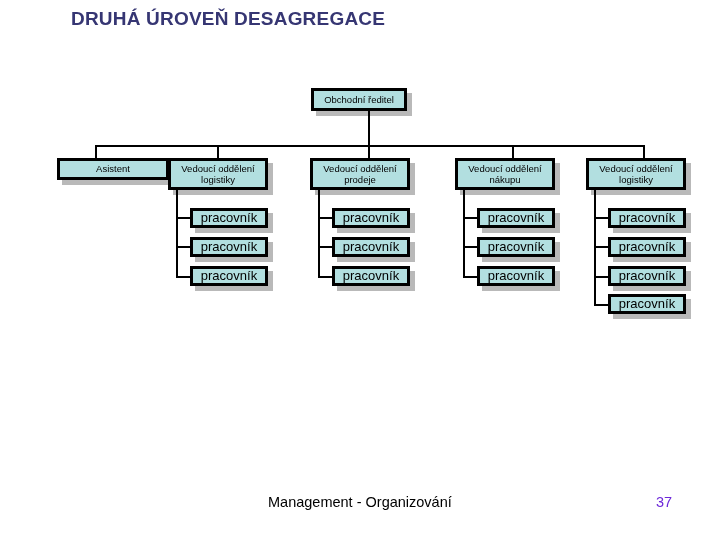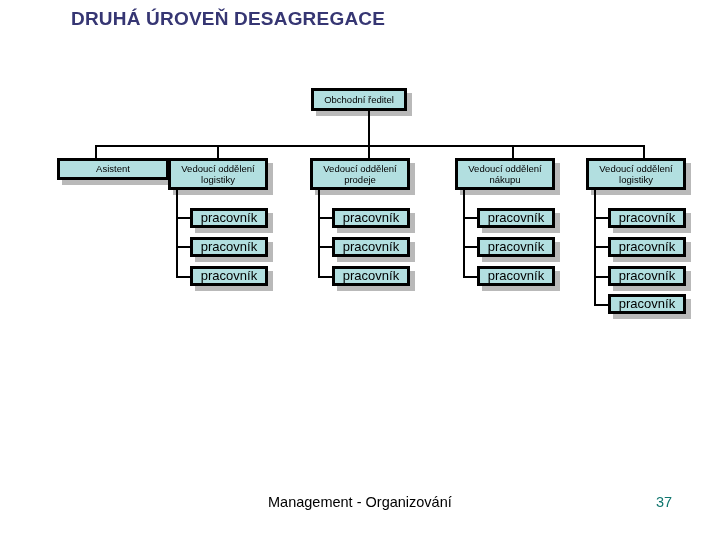--- a/index.html
+++ b/index.html
@@ -85,21 +85,21 @@
     top: 494px;
     font-size: 14.5px;
     color: #000000;
     white-space: nowrap;
   }
   #footer-page {
     position: absolute;
     left: 656px;
     top: 494px;
     font-size: 14.5px;
-    color: #0f766e;
+    color: #6d28d9;
   }
 </style>
 </head>
 <body>
 
 <div id="slide-title">DRUHÁ ÚROVEŇ DESAGREGACE</div>
 
 <div id="org-chart">
 
   <div class="node node-root" style="left:311px; top:88px; width:96px; height:23px;">

